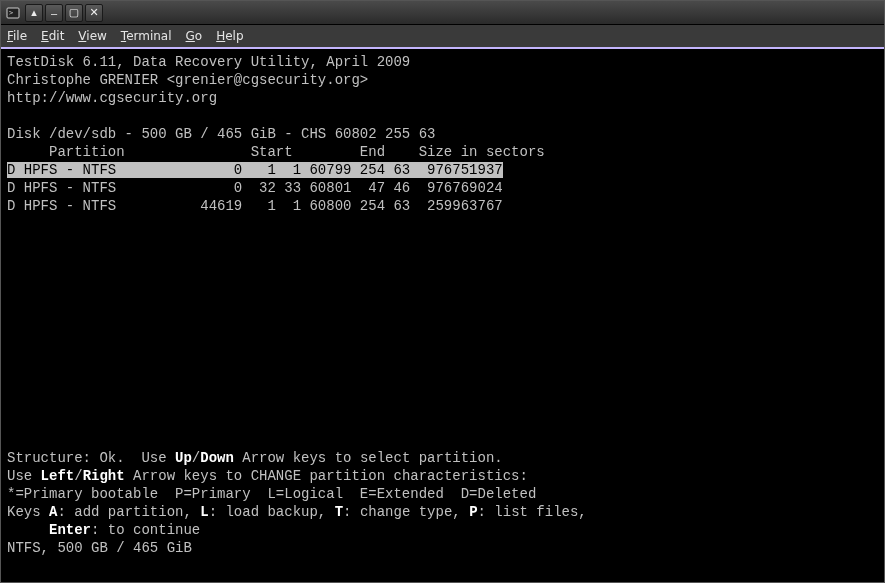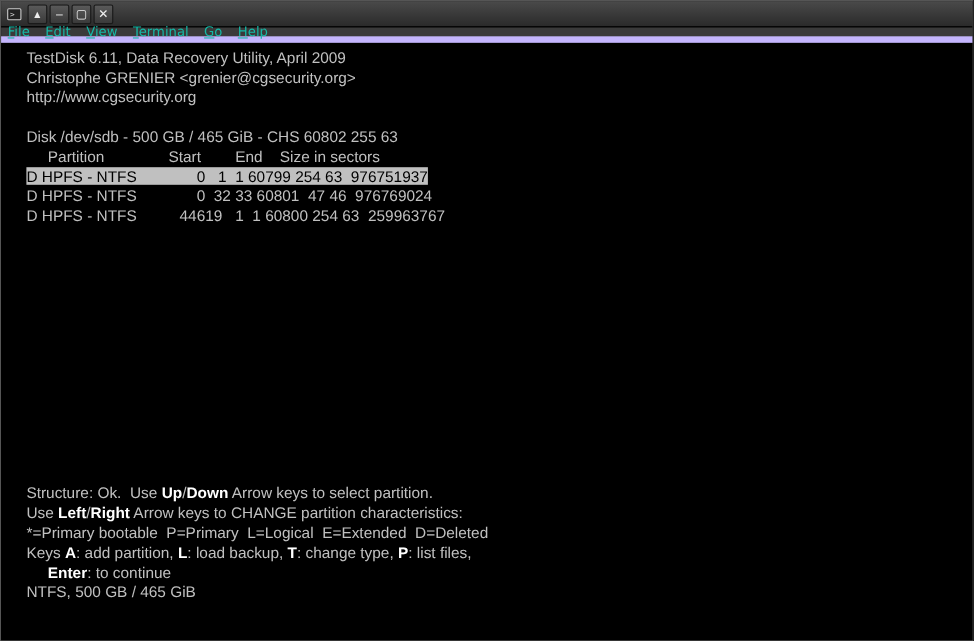--- a/index.html
+++ b/index.html
@@ -53,41 +53,42 @@
   border: 1px solid #1a1a1a;
   border-radius: 2px;
   color: #eee;
   font-size: 11px;
   display: flex;
   align-items: center;
   justify-content: center;
   font-family: Arial, sans-serif;
 }
 .menubar {
-  height: 14px;
+  height: 24px;
   background: #3a3a3a;
   display: flex;
   align-items: center;
   padding: 0 6px;
   gap: 14px;
   font-family: "DejaVu Sans", Arial, sans-serif;
   font-size: 12px;
-  color: #14b8a6;
-  border-bottom: 6px solid #c4b5fd;
+  color: #e5e5e5;
+  border-bottom: 2px solid #c4b5fd;
 }
 .menubar span u { text-decoration: underline; }
 .terminal {
   flex: 1;
   background: #000;
   color: #c0c0c0;
   font-size: 14px;
   line-height: 18px;
-  padding: 4px 23px;
+  padding: 4px 6px;
   white-space: pre;
-  font-family: Liberation Sans, sans-serif;
+  font-family: Liberation Mono, monospace;
+  border-radius: 25px;
 }
 .hl {
   background: #c0c0c0;
   color: #000;
 }
 .b { font-weight: bold; color: #fff; }
 </style>
 </head>
 <body>
 

